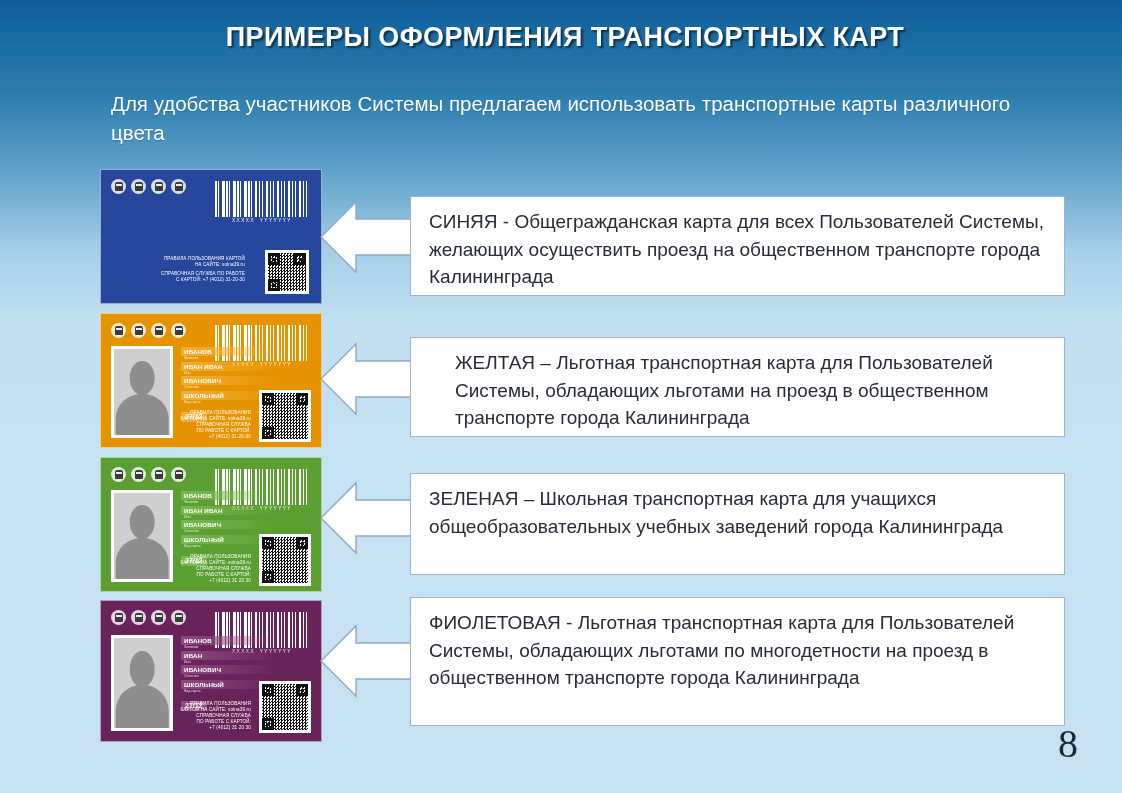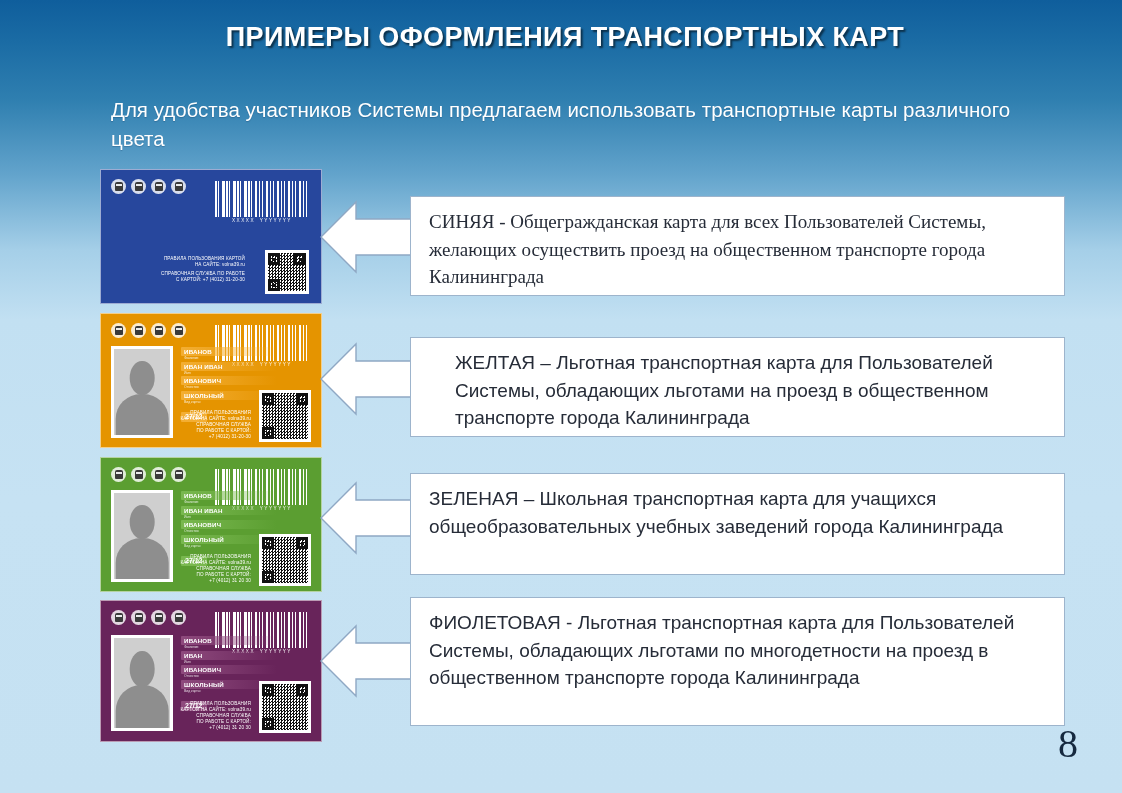--- a/index.html
+++ b/index.html
@@ -30,21 +30,21 @@
     font-size: 27px;
     font-weight: bold;
     color: #ffffff;
     letter-spacing: 0.4px;
     text-shadow: 2px 2px 2px rgba(0,0,0,0.55);
     white-space: nowrap;
     margin-left: 8px;
   }
   #subtitle {
     position: absolute;
-    left: 111px; top: 95px;
+    left: 111px; top: 89px;
     width: 940px;
     font-size: 20.5px;
     line-height: 29px;
     color: #ffffff;
     text-shadow: 0 1px 1px rgba(0,40,80,0.25);
   }
 
   
   .card {
     position: absolute;
@@ -221,21 +221,21 @@
     position: absolute;
     left: 410px;
     width: 655px;
     background: #ffffff;
     border: 1px solid #9db4cc;
     padding: 11px 14px 10px 18px;
     font-size: 19px;
     line-height: 27.5px;
     color: #262c38;
   }
-  .tbox-1 { top: 196px; height: 100px; font-family: Liberation Serif, serif; }
+  .tbox-1 { top: 196px; height: 100px; }
   .tbox-2 { top: 337px; height: 100px; padding-left: 44px; }
   .tbox-3 { top: 473px; height: 102px; }
   .tbox-4 { top: 597px; height: 129px; }
 
   
   #pagenum {
     position: absolute;
     right: 44px; bottom: 26px;
     font-size: 40px;
     color: #16293f;

